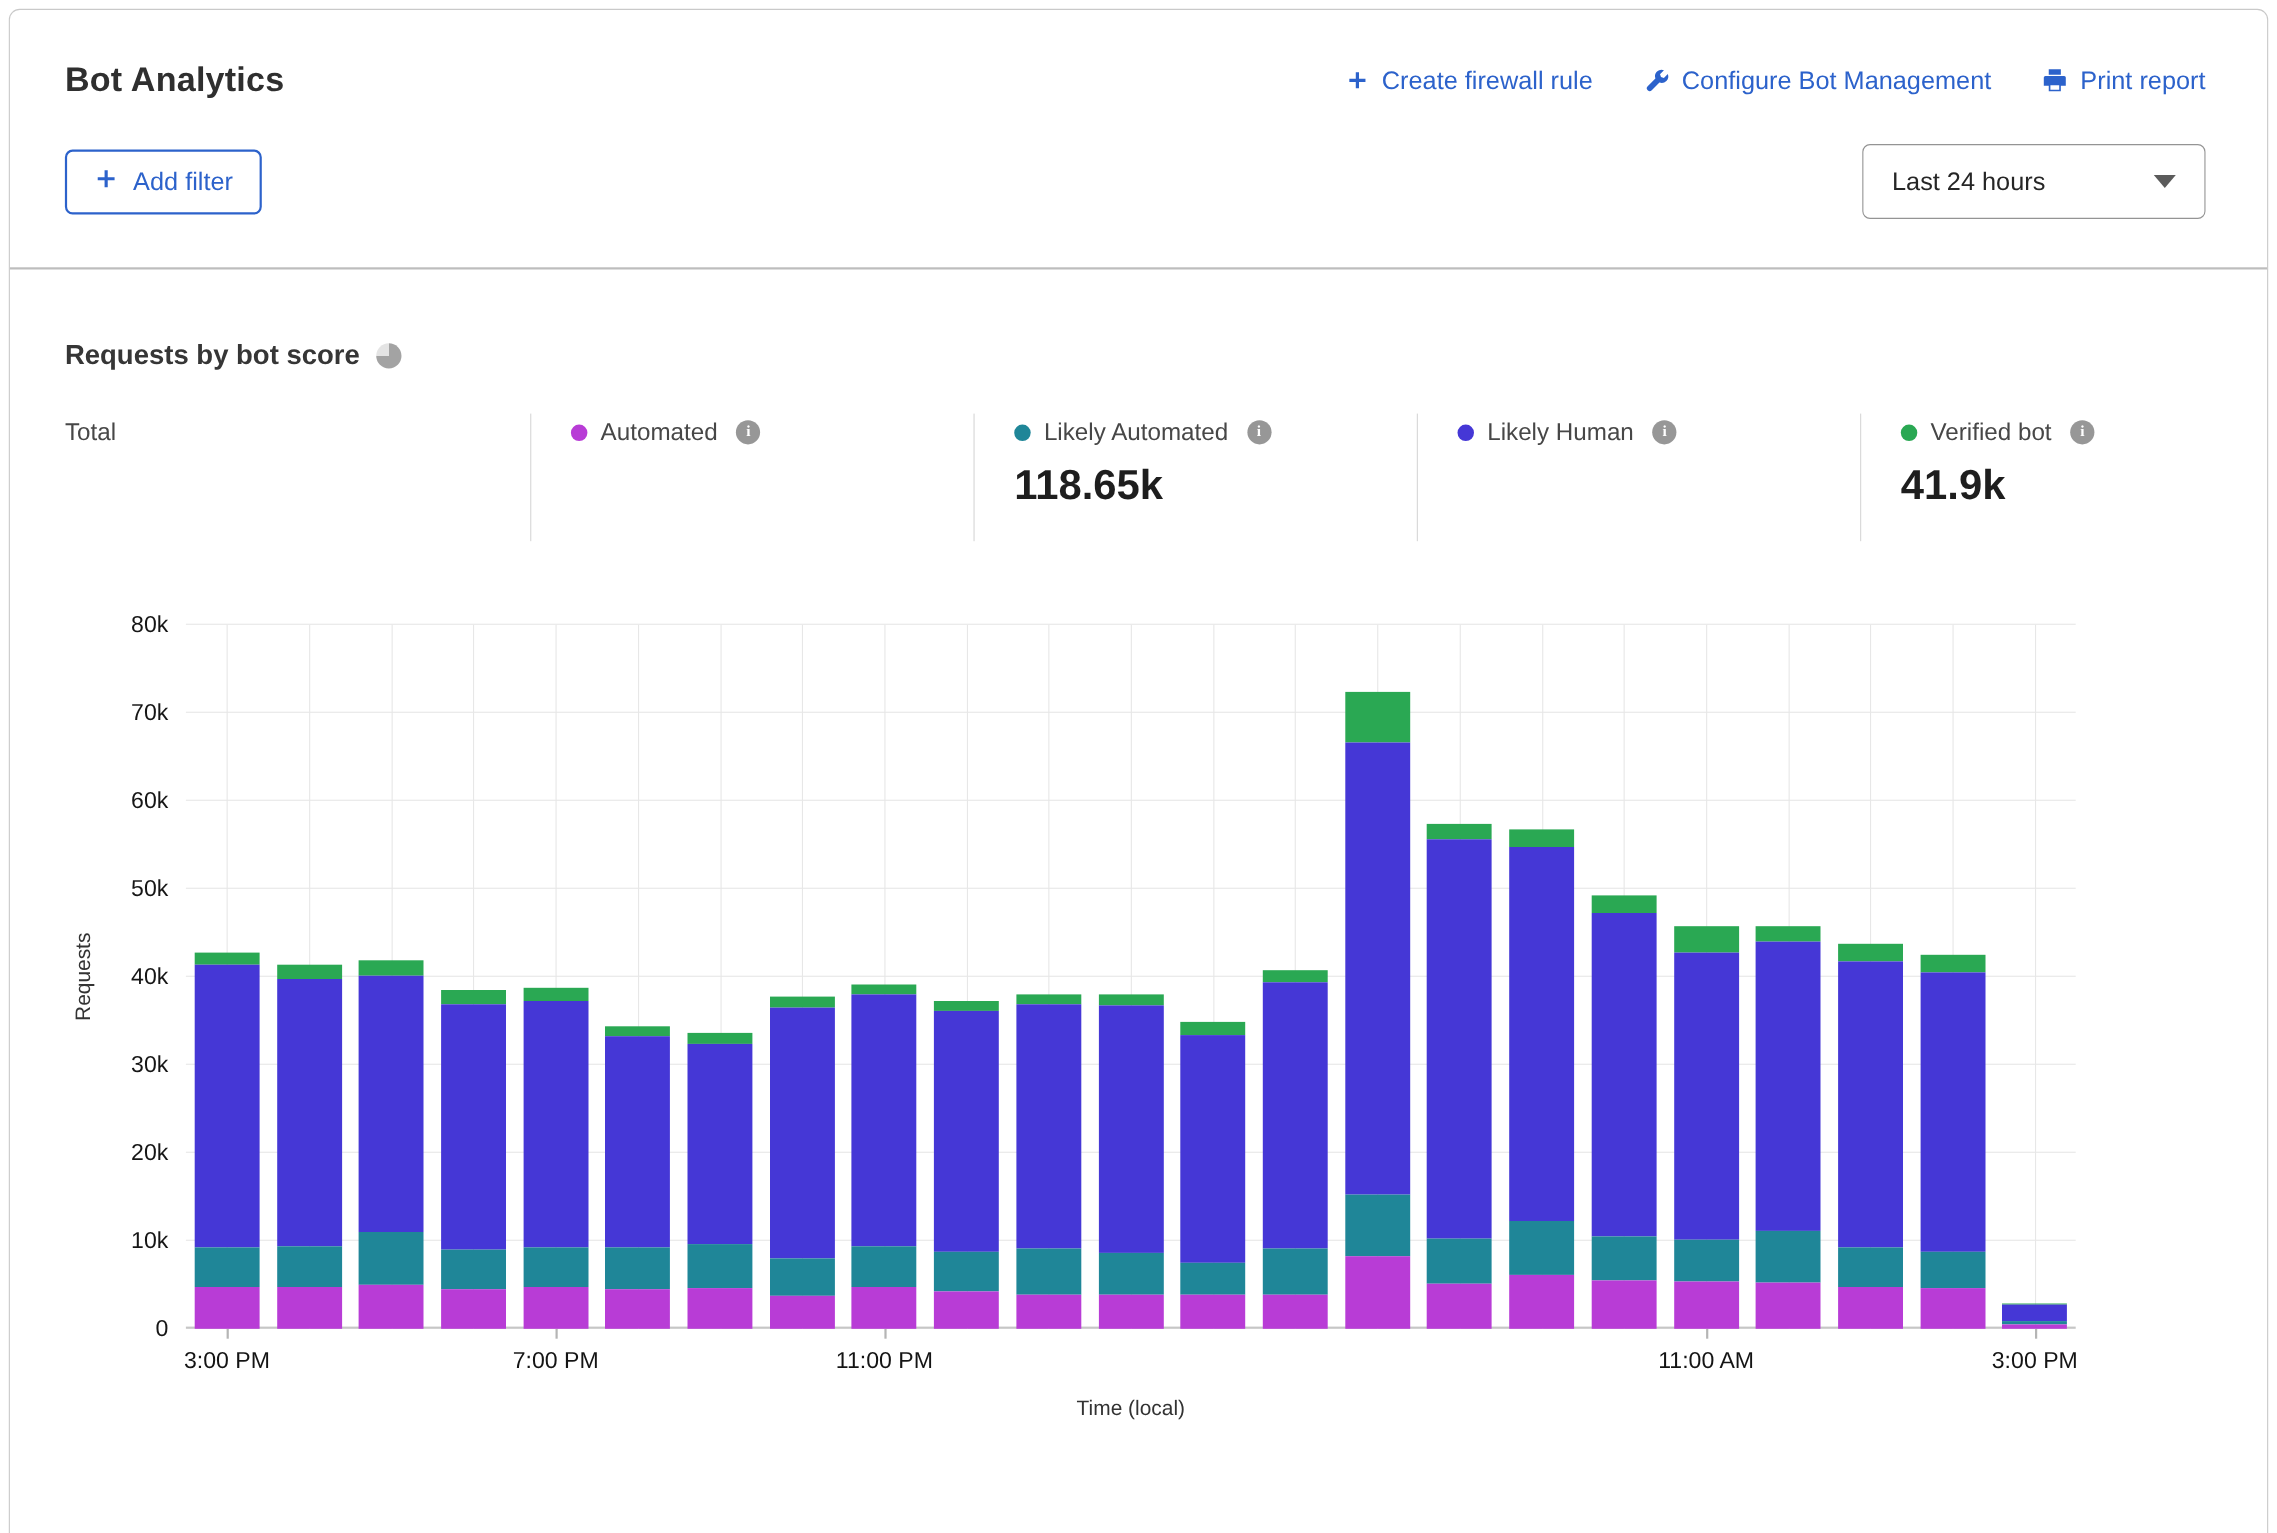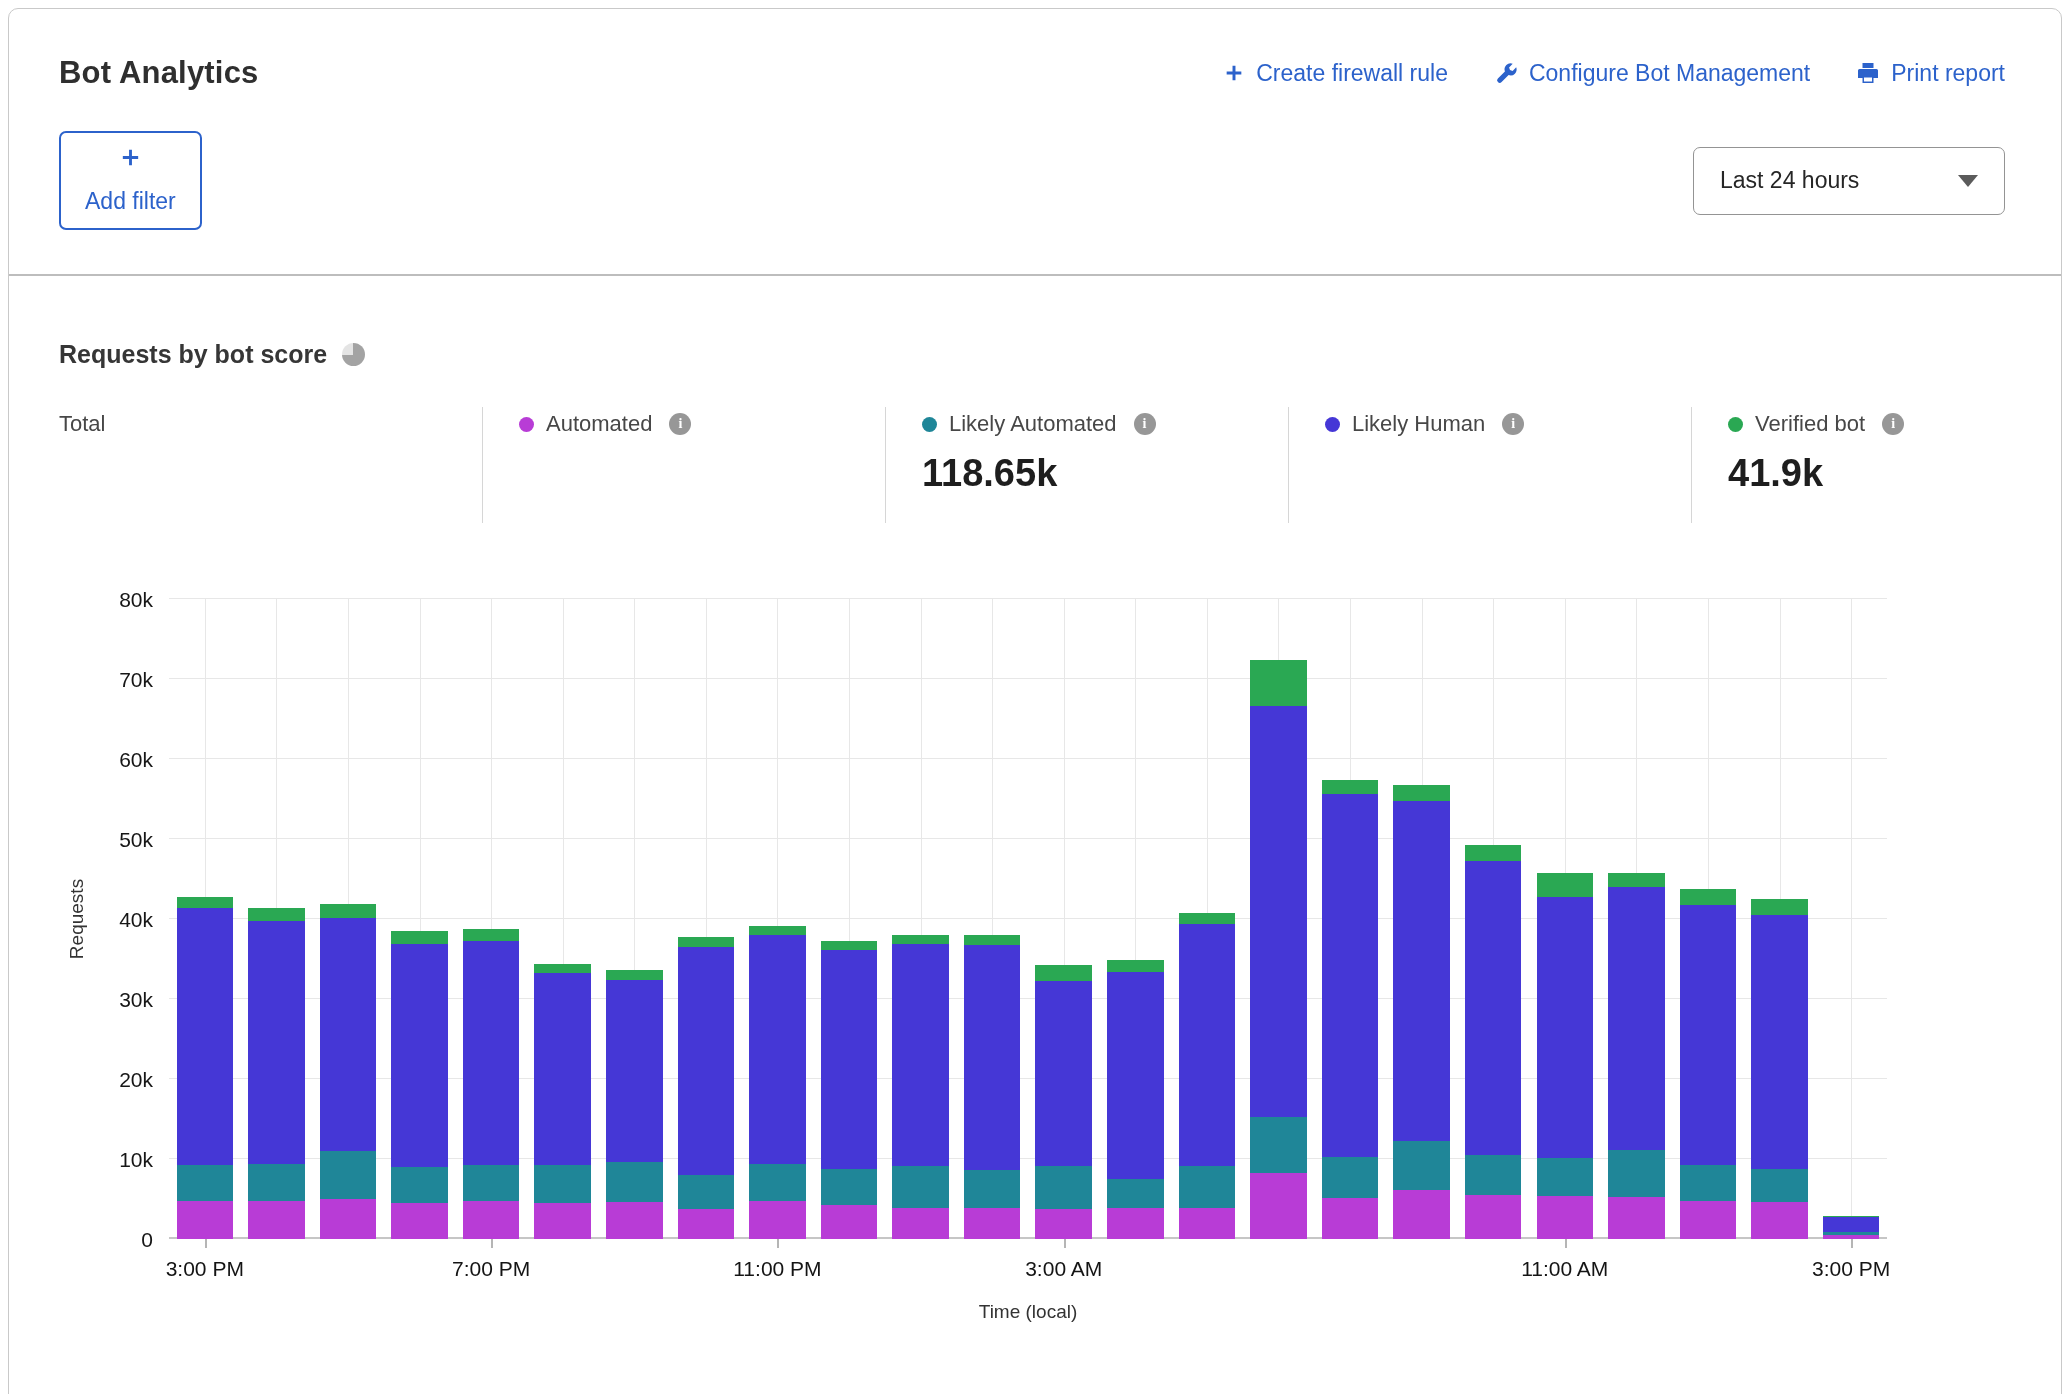--- a/index.html
+++ b/index.html
@@ -13,21 +13,21 @@
   .header-top { display: flex; justify-content: space-between; align-items: center; }
   .title { font-size: 31px; font-weight: 700; color: #2f2f2f; letter-spacing: .2px; }
   .actions { display: flex; gap: 46px; align-items: center; }
   .action { display: inline-flex; align-items: center; gap: 11px; color: #2c62cb;
     font-size: 23px; cursor: pointer; text-decoration: none; }
   .action svg { display: block; }
   .filter-row { display: flex; justify-content: space-between; align-items: center;
     margin-top: 40px; padding-bottom: 44px; }
   .add-filter { display: inline-flex; align-items: center; gap: 13px; border: 2px solid #2c62cb;
     color: #2c62cb; border-radius: 7px; font-size: 23px; padding: 13px 24px; background: #fff;
-    cursor: pointer; font-family: inherit; flex-direction: column; }
+    cursor: pointer; font-family: inherit; }
   .select { display: flex; align-items: center; justify-content: space-between; width: 312px;
     height: 68px; border: 1px solid #949494; border-radius: 7px; padding: 0 26px; font-size: 23px;
     color: #262626; background: #fff; cursor: pointer; }
   .chevron { width: 0; height: 0; border-left: 10px solid transparent;
     border-right: 10px solid transparent; border-top: 12px solid #5b5b5b; }
   .divider { border-top: 2px solid #bdbdbd; }
 
   
   .section { padding: 64px 56px 0 50px; }
   .section-head { display: flex; align-items: center; gap: 15px; }
@@ -307,31 +307,20 @@
                 <div class="vgrid"></div>
                 <div class="bar" title="2:00 AM" style="height: 47.5%;">
                   <div class="seg" style="flex-grow: 1300; background: rgb(42, 168, 83);"></div>
                   <div class="seg" style="flex-grow: 28100; background: rgb(69, 55, 214);"></div>
                   <div class="seg" style="flex-grow: 4700; background: rgb(31, 134, 152);"></div>
                   <div class="seg" style="flex-grow: 3900; background: rgb(184, 60, 214);"></div>
                 </div>
               </div>
               <div class="slot">
                 <div class="vgrid"></div>
-                <div class="bar" title="3:00 AM" style="height: 42.75%;">
-                  <div class="seg" style="flex-grow: 2000; background: rgb(42, 168, 83);"></div>
-                  <div class="seg" style="flex-grow: 23100; background: rgb(69, 55, 214);"></div>
-                  <div class="seg" style="flex-grow: 5400; background: rgb(31, 134, 152);"></div>
-                  <div class="seg" style="flex-grow: 3700; background: rgb(184, 60, 214);"></div>
-                </div>
-                <div class="xtick"></div>
-                <div class="x-label">3:00 AM</div>
-              </div>
-              <div class="slot">
-                <div class="vgrid"></div>
                 <div class="bar" title="4:00 AM" style="height: 43.625%;">
                   <div class="seg" style="flex-grow: 1500; background: rgb(42, 168, 83);"></div>
                   <div class="seg" style="flex-grow: 25900; background: rgb(69, 55, 214);"></div>
                   <div class="seg" style="flex-grow: 3600; background: rgb(31, 134, 152);"></div>
                   <div class="seg" style="flex-grow: 3900; background: rgb(184, 60, 214);"></div>
                 </div>
               </div>
               <div class="slot">
                 <div class="vgrid"></div>
                 <div class="bar" title="5:00 AM" style="height: 50.875%;">

